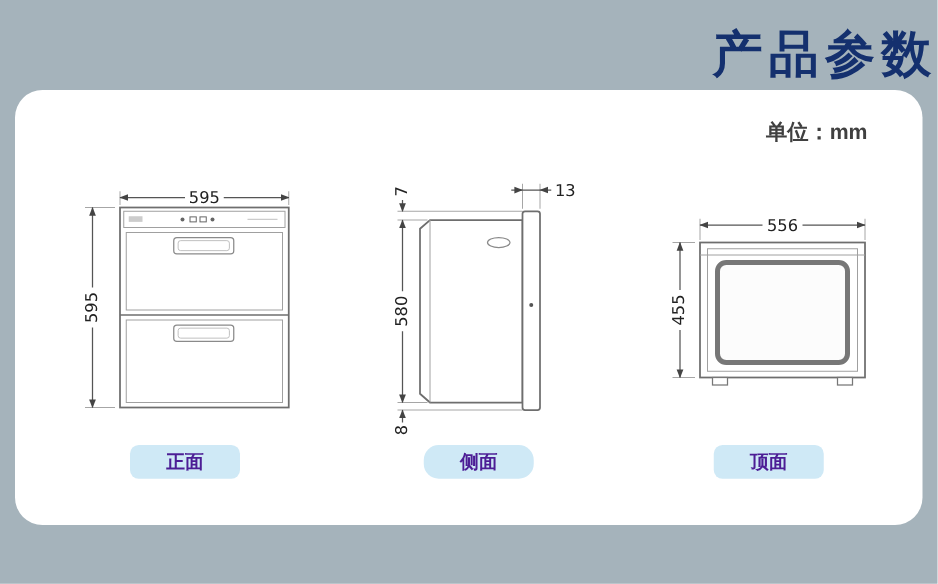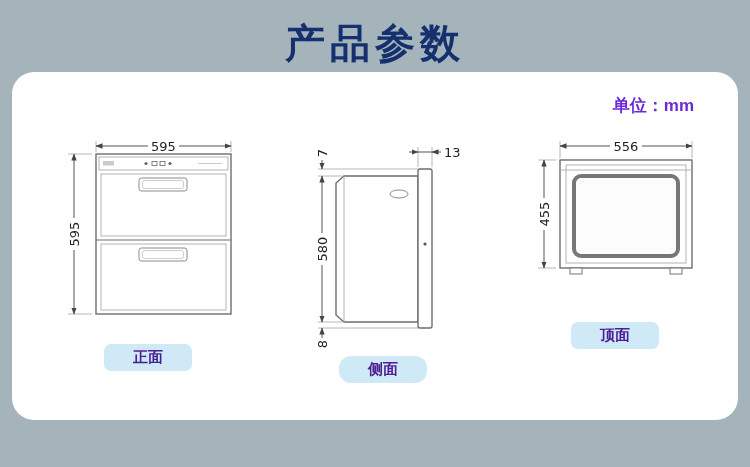--- a/index.html
+++ b/index.html
@@ -3,46 +3,46 @@
 <meta charset="utf-8">
 <style>
   * { margin:0; padding:0; box-sizing:border-box; }
   html,body { width:750px; height:467px; }
   body {
     background:#a5b3bb;
     font-family:"Liberation Sans","DejaVu Sans",sans-serif;
     overflow:hidden;
   }
   .page-title {
-    text-align:center;
+    text-align:right;
     color:#14306e;
     font-size:40px;
     font-weight:bold;
     letter-spacing:5px;
     padding-top:16px;
     height:72px;
   }
   .card {
     position:relative;
     margin:0 12px;
     height:348px;
     background:#ffffff;
     border-radius:22px;
   }
   .unit-label {
     position:absolute;
     top:22px;
     right:44px;
     font-size:17px;
     font-weight:bold;
-    color:#6d28d9;
+    color:#404040;
   }
   .views {
     display:flex;
-    align-items:flex-start;
+    align-items:flex-end;
     justify-content:space-between;
     padding:62px 38px 0 48px;
   }
   .view {
     display:flex;
     flex-direction:column;
     align-items:center;
   }
   .pill {
     background:#cfe9f6;

